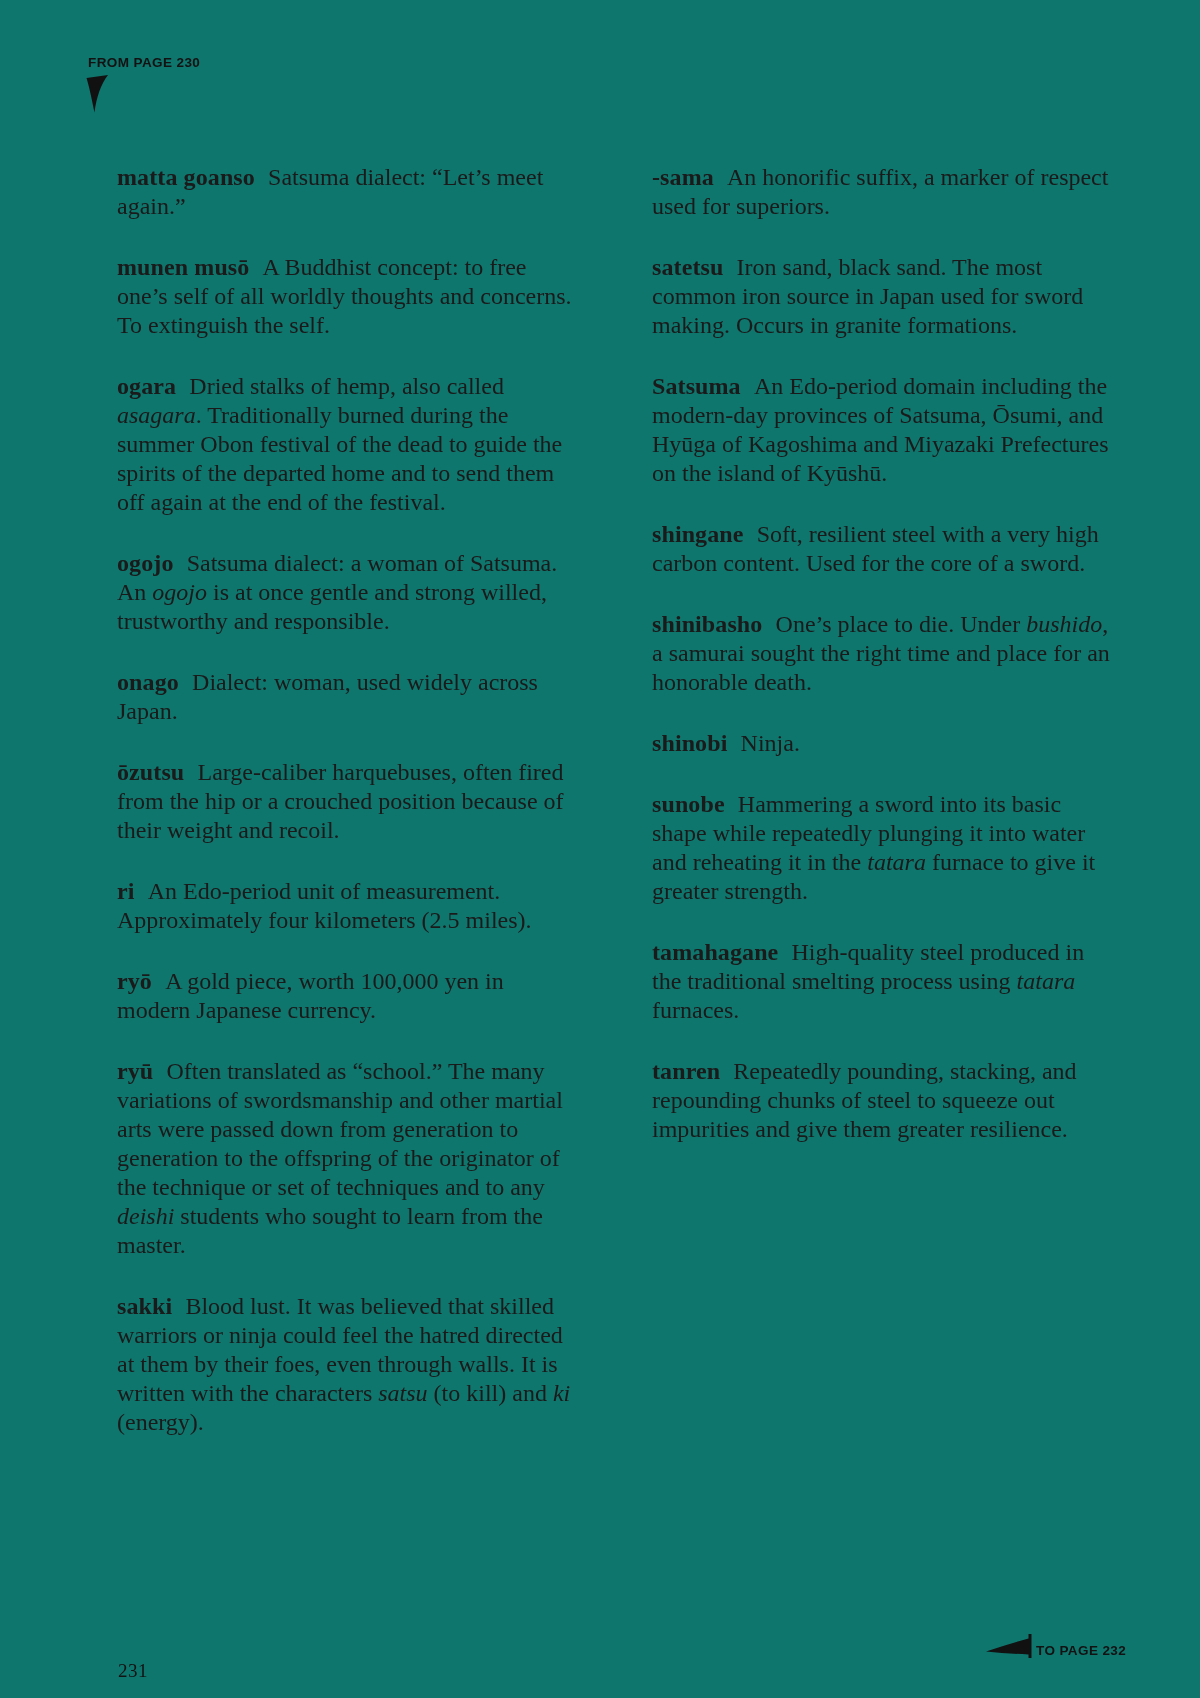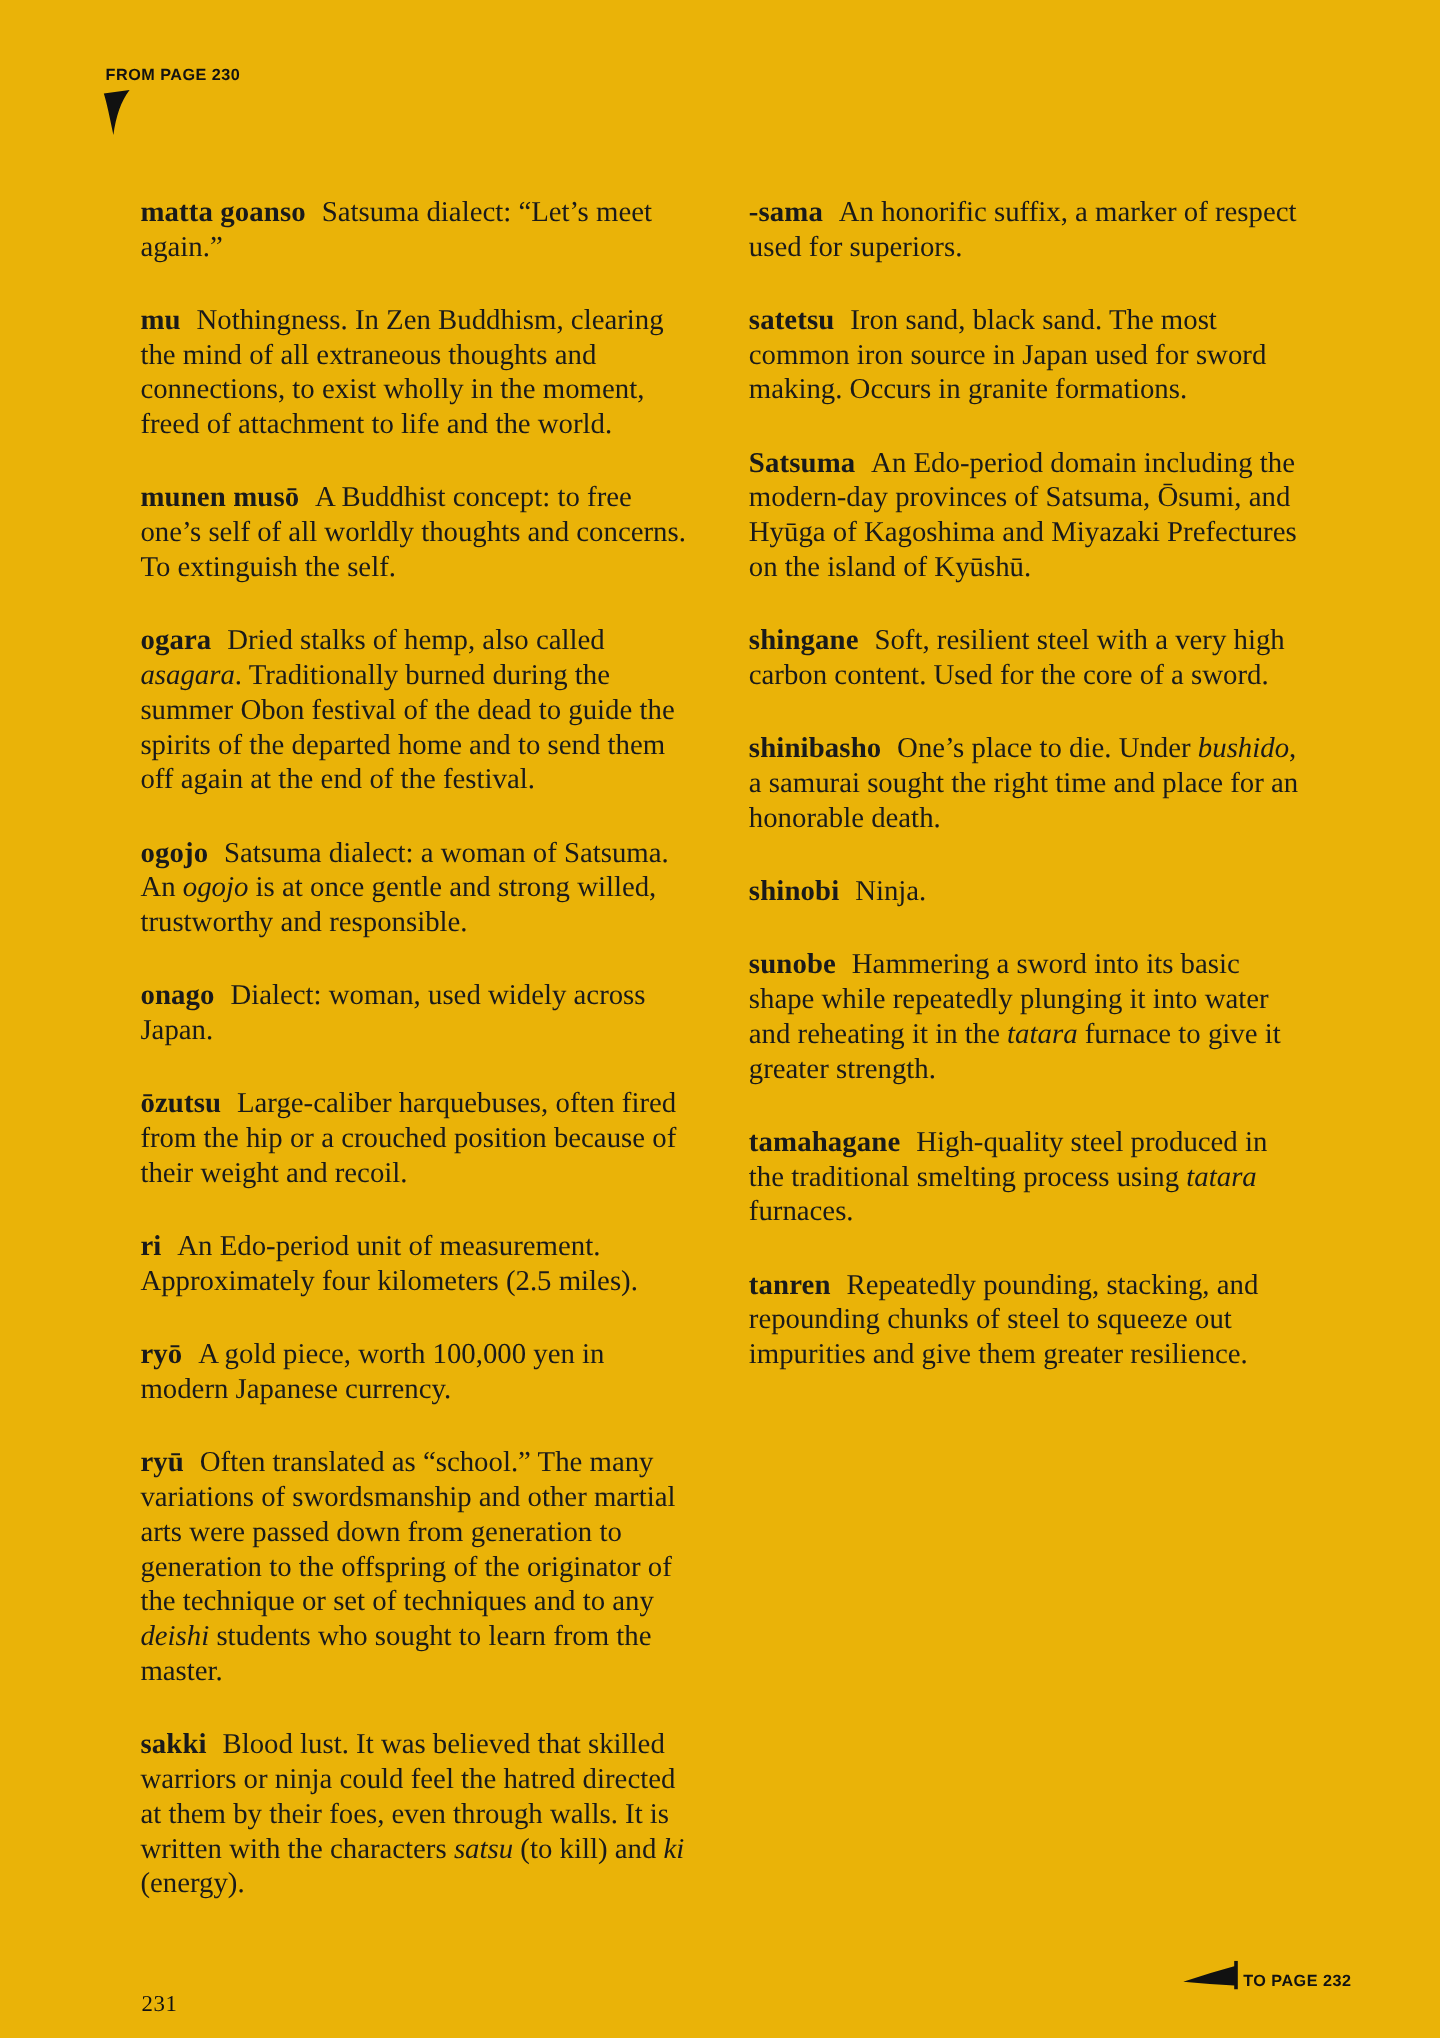--- a/index.html
+++ b/index.html
@@ -4,21 +4,21 @@
 <style>
   html, body {
     margin: 0;
     padding: 0;
     background: #e8e8e8;
   }
   .page {
     position: relative;
     width: 1200px;
     height: 1698px;
-    background: #eab308;
+    background: #0f766e;
     color: #1a1a1a;
     font-family: "Liberation Serif", serif;
     overflow: hidden;
     margin: 0 auto;
   }
 
   
   .from-marker {
     position: absolute;
     top: 55px;
@@ -36,21 +36,21 @@
     margin-top: 5px;
     margin-left: -2px;
   }
 
   
   .columns {
     position: absolute;
     top: 163px;
     left: 117px;
     display: flex;
-    gap: 48px;
+    gap: 76px;
   }
   .col {
     width: 459px;
   }
   .entry {
     margin: 0 0 32px 0;
     font-size: 24px;
     line-height: 29px;
     text-align: left;
   }
@@ -95,21 +95,20 @@
   <div class="from-marker">
     <div class="marker-label">FROM PAGE 230</div>
     <svg width="23" height="38" viewBox="0 0 23 38" aria-hidden="true">
       <path d="M0.5,3 L22,0 C15,9 10.5,22 8.5,37.5 C5.5,23 3,11 0.5,3 Z" fill="#111"></path>
     </svg>
   </div>
 
   <main class="columns">
     <section class="col" id="col-left">
         <p class="entry"><b class="term">matta goanso</b><span class="definition"><span>Satsuma dialect: “Let’s meet again.”</span></span></p>
-        <p class="entry"><b class="term">mu</b><span class="definition"><span>Nothingness. In Zen Buddhism, clearing the mind of all extraneous thoughts and connections, to exist wholly in the moment, freed of attachment to life and the world.</span></span></p>
         <p class="entry"><b class="term">munen musō</b><span class="definition"><span>A Buddhist concept: to free one’s self of all worldly thoughts and concerns. To extinguish the self.</span></span></p>
         <p class="entry"><b class="term">ogara</b><span class="definition"><span>Dried stalks of hemp, also called </span><i>asagara</i><span>. Traditionally burned during the summer Obon festival of the dead to guide the spirits of the departed home and to send them off again at the end of the festival.</span></span></p>
         <p class="entry"><b class="term">ogojo</b><span class="definition"><span>Satsuma dialect: a woman of Satsuma. An </span><i>ogojo</i><span> is at once gentle and strong willed, trustworthy and responsible.</span></span></p>
         <p class="entry"><b class="term">onago</b><span class="definition"><span>Dialect: woman, used widely across Japan.</span></span></p>
         <p class="entry"><b class="term">ōzutsu</b><span class="definition"><span>Large-caliber harquebuses, often fired from the hip or a crouched position because of their weight and recoil.</span></span></p>
         <p class="entry"><b class="term">ri</b><span class="definition"><span>An Edo-period unit of measurement. Approximately four kilometers (2.5 miles).</span></span></p>
         <p class="entry"><b class="term">ryō</b><span class="definition"><span>A gold piece, worth 100,000 yen in modern Japanese currency.</span></span></p>
         <p class="entry"><b class="term">ryū</b><span class="definition"><span>Often translated as “school.” The many variations of swordsmanship and other martial arts were passed down from generation to generation to the offspring of the originator of the technique or set of techniques and to any </span><i>deishi</i><span> students who sought to learn from the master.</span></span></p>
         <p class="entry"><b class="term">sakki</b><span class="definition"><span>Blood lust. It was believed that skilled warriors or ninja could feel the hatred directed at them by their foes, even through walls. It is written with the characters </span><i>satsu</i><span> (to kill) and </span><i>ki</i><span> (energy).</span></span></p>
       </section>

